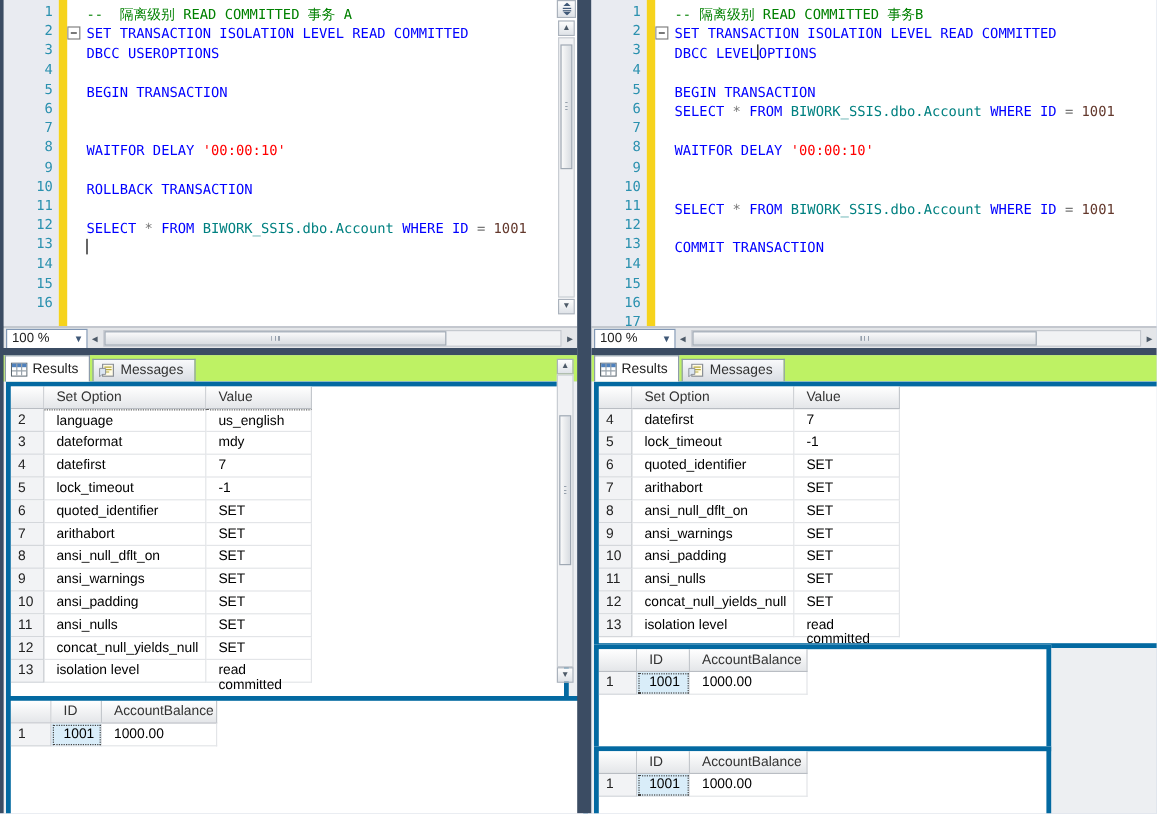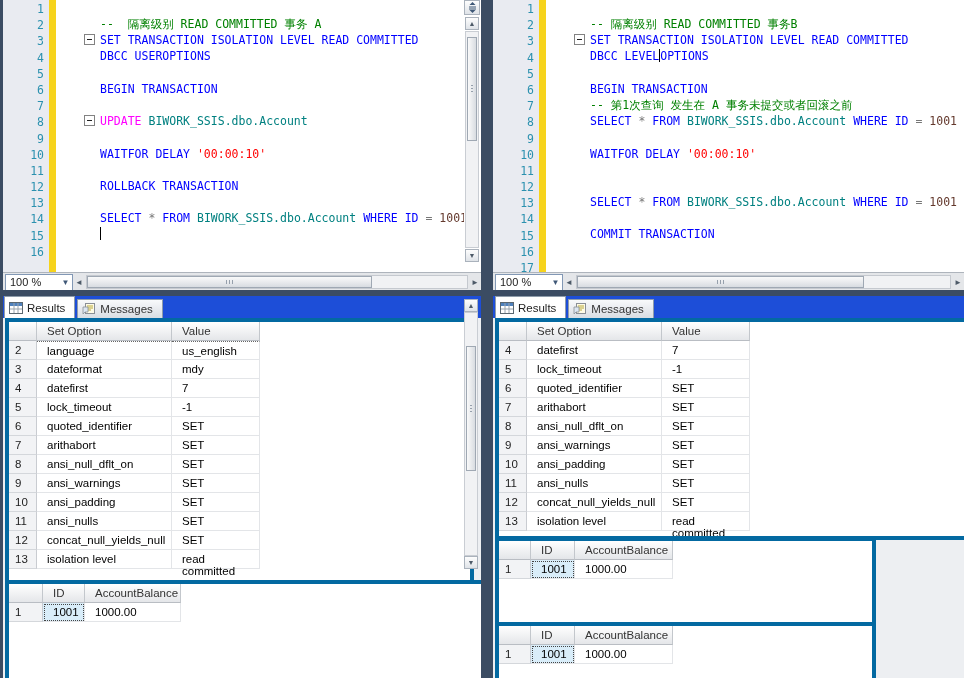--- a/index.html
+++ b/index.html
@@ -10,22 +10,22 @@
   #pane-right{left:493px;width:471px;}
   .divider{position:absolute;left:481px;top:0;width:12px;height:678px;background:#3b4c63;}
   #pane-left::before{content:"";position:absolute;left:0;top:0;width:3px;height:678px;background:#3b4c63;z-index:5;}
 
   
   .editor{position:absolute;top:0;left:0;right:0;height:272px;background:#fff;display:flex;overflow:hidden;}
   #pane-left .editor{padding-left:3px;}
   .gutter{width:46px;background:#e9ebf1;box-sizing:border-box;text-align:right;padding:2px 5px 0 0;flex:none;}
   .ln{height:16.2px;line-height:16.2px;font:11.5px "DejaVu Sans Mono","Liberation Mono",monospace;color:#2b91af;}
   .changebar{width:7px;background:#f6d31c;flex:none;}
-  .codearea{flex:1;padding-top:16px;position:relative;overflow:hidden;
-            font:11.5px "DejaVu Sans Mono","Liberation Mono",monospace;color:#000;margin-left:28px;}
+  .codearea{flex:1;padding-top:4px;position:relative;overflow:hidden;
+            font:11.5px "DejaVu Sans Mono","Liberation Mono",monospace;color:#000;}
   #pane-left .codearea{margin-right:17px;}
   .cline{height:16.2px;line-height:16.2px;white-space:pre;}
   .pfx{display:inline-block;width:16px;height:11px;}
   .fold{display:inline-block;box-sizing:border-box;width:11px;height:11px;margin-right:5px;border:1px solid #828282;
         background:#fff;position:relative;vertical-align:-1px;}
   .fold::after{content:"";position:absolute;left:2px;right:2px;top:4px;border-top:1px solid #222;}
   .caret{display:inline-block;width:1px;height:13px;background:#000;vertical-align:-2px;}
   .tok-kw{color:var(--c-kw);} .tok-comment{color:var(--c-comment);} .tok-obj{color:var(--c-obj);}
   .tok-num{color:var(--c-num);} .tok-str{color:var(--c-str);} .tok-op{color:var(--c-op);} .tok-mag{color:var(--c-mag);}
 
@@ -53,21 +53,21 @@
   .harrow{width:12px;text-align:center;font-size:8px;color:#4d5a68;flex:none;}
   .htrack{flex:1;height:14px;margin:0 1px;background:#f1f2f4;border:1px solid #c5c9cf;position:relative;box-sizing:border-box;}
   .hthumb{position:absolute;top:0;bottom:0;left:0;background:linear-gradient(#fafafa,#d8dce1);
           border:1px solid #9fa8b3;box-sizing:border-box;}
   .hthumb::after{content:"";position:absolute;top:3px;bottom:3px;left:50%;margin-left:-4px;width:8px;
           background:repeating-linear-gradient(90deg,#96a0ac 0 1px,transparent 1px 3px);}
 
   .darkstrip{position:absolute;top:290px;left:0;right:0;height:6px;background:#3b4c63;}
 
   
-  .tabbar{position:absolute;top:296px;left:0;right:0;height:22px;background:#1d4ed8;
+  .tabbar{position:absolute;top:296px;left:0;right:0;height:22px;background:#bef264;
           display:flex;align-items:flex-end;padding-left:2px;}
   #pane-left .tabbar{padding-left:4px;}
   .tab{display:flex;align-items:center;gap:4px;padding:0 9px 0 4px;border:1px solid #8e9cab;border-bottom:none;
        font-size:11.5px;color:#222;box-sizing:border-box;}
   .tab.active{background:#fff;height:22px;position:relative;z-index:2;}
   .tab.inactive{background:linear-gradient(#f8f9fb,#d9dde3);height:19px;margin-left:2px;color:#333;}
   .ticon{width:14px;height:12px;flex:none;}
 
   
   .results{position:absolute;top:318px;left:0;right:0;bottom:0;background:#edeff2;}
@@ -123,21 +123,20 @@
           <div class="ln">16</div>
         </div>
       <div class="changebar"></div>
       <div class="codearea">
           <div class="cline"><span class="pfx"></span><span class="tok tok-comment">--  隔离级别 READ COMMITTED 事务 A</span></div>
           <div class="cline"><span class="fold"></span><span class="tok tok-kw">SET TRANSACTION ISOLATION LEVEL READ COMMITTED</span></div>
           <div class="cline"><span class="pfx"></span><span class="tok tok-kw">DBCC USEROPTIONS</span></div>
           <div class="cline"><span class="pfx"></span></div>
           <div class="cline"><span class="pfx"></span><span class="tok tok-kw">BEGIN TRANSACTION</span></div>
           <div class="cline"><span class="pfx"></span></div>
-          <div class="cline"><span class="fold"></span><span class="tok tok-mag">UPDATE </span><span class="tok tok-obj">BIWORK_SSIS.dbo.Account</span></div>
           <div class="cline"><span class="pfx"></span></div>
           <div class="cline"><span class="pfx"></span><span class="tok tok-kw">WAITFOR DELAY </span><span class="tok tok-str">'00:00:10'</span></div>
           <div class="cline"><span class="pfx"></span></div>
           <div class="cline"><span class="pfx"></span><span class="tok tok-kw">ROLLBACK TRANSACTION</span></div>
           <div class="cline"><span class="pfx"></span></div>
           <div class="cline"><span class="pfx"></span><span class="tok tok-kw">SELECT </span><span class="tok tok-op">* </span><span class="tok tok-kw">FROM </span><span class="tok tok-obj">BIWORK_SSIS.dbo.Account </span><span class="tok tok-kw">WHERE ID </span><span class="tok tok-op">= </span><span class="tok tok-num">1001</span></div>
           <div class="cline"><span class="pfx"></span><span class="caret"></span></div>
         </div>
       <div class="vscroll">
         <div class="sb-btn vsb-split">
@@ -302,21 +301,20 @@
           <div class="ln">16</div>
           <div class="ln">17</div>
         </div>
       <div class="changebar"></div>
       <div class="codearea">
           <div class="cline"><span class="pfx"></span><span class="tok tok-comment">-- 隔离级别 READ COMMITTED 事务B</span></div>
           <div class="cline"><span class="fold"></span><span class="tok tok-kw">SET TRANSACTION ISOLATION LEVEL READ COMMITTED</span></div>
           <div class="cline"><span class="pfx"></span><span class="tok tok-kw">DBCC LEVEL</span><span class="caret"></span><span class="tok tok-kw">OPTIONS</span></div>
           <div class="cline"><span class="pfx"></span></div>
           <div class="cline"><span class="pfx"></span><span class="tok tok-kw">BEGIN TRANSACTION</span></div>
-          <div class="cline"><span class="pfx"></span><span class="tok tok-comment">-- 第1次查询 发生在 A 事务未提交或者回滚之前</span></div>
           <div class="cline"><span class="pfx"></span><span class="tok tok-kw">SELECT </span><span class="tok tok-op">* </span><span class="tok tok-kw">FROM </span><span class="tok tok-obj">BIWORK_SSIS.dbo.Account </span><span class="tok tok-kw">WHERE ID </span><span class="tok tok-op">= </span><span class="tok tok-num">1001</span></div>
           <div class="cline"><span class="pfx"></span></div>
           <div class="cline"><span class="pfx"></span><span class="tok tok-kw">WAITFOR DELAY </span><span class="tok tok-str">'00:00:10'</span></div>
           <div class="cline"><span class="pfx"></span></div>
           <div class="cline"><span class="pfx"></span></div>
           <div class="cline"><span class="pfx"></span><span class="tok tok-kw">SELECT </span><span class="tok tok-op">* </span><span class="tok tok-kw">FROM </span><span class="tok tok-obj">BIWORK_SSIS.dbo.Account </span><span class="tok tok-kw">WHERE ID </span><span class="tok tok-op">= </span><span class="tok tok-num">1001</span></div>
           <div class="cline"><span class="pfx"></span></div>
           <div class="cline"><span class="pfx"></span><span class="tok tok-kw">COMMIT TRANSACTION</span></div>
           <div class="cline"><span class="pfx"></span></div>
           <div class="cline"><span class="pfx"></span></div>

